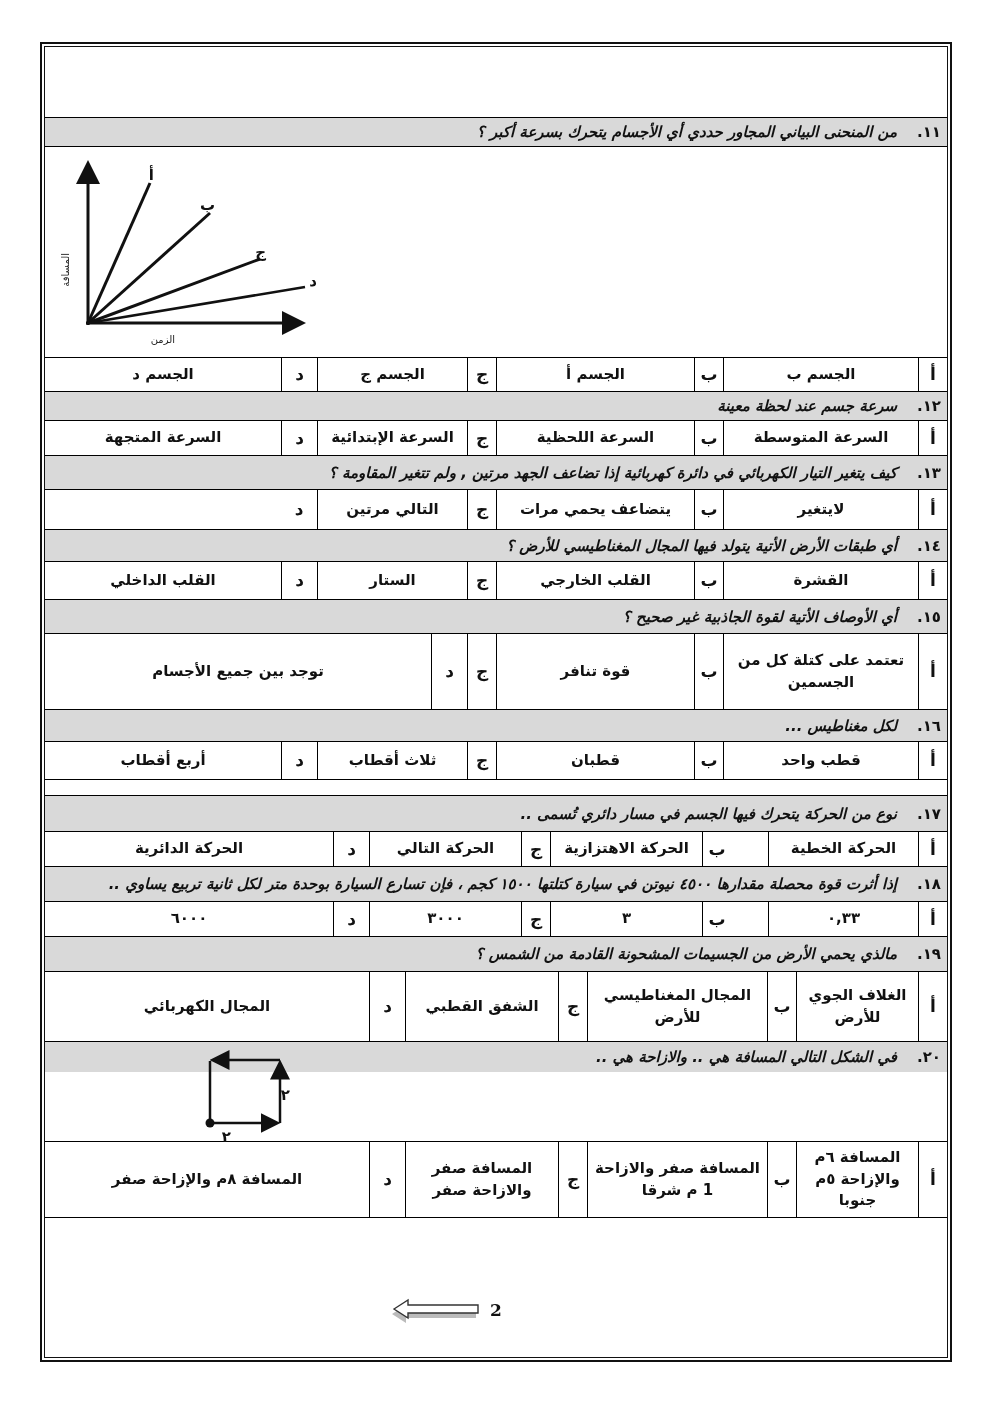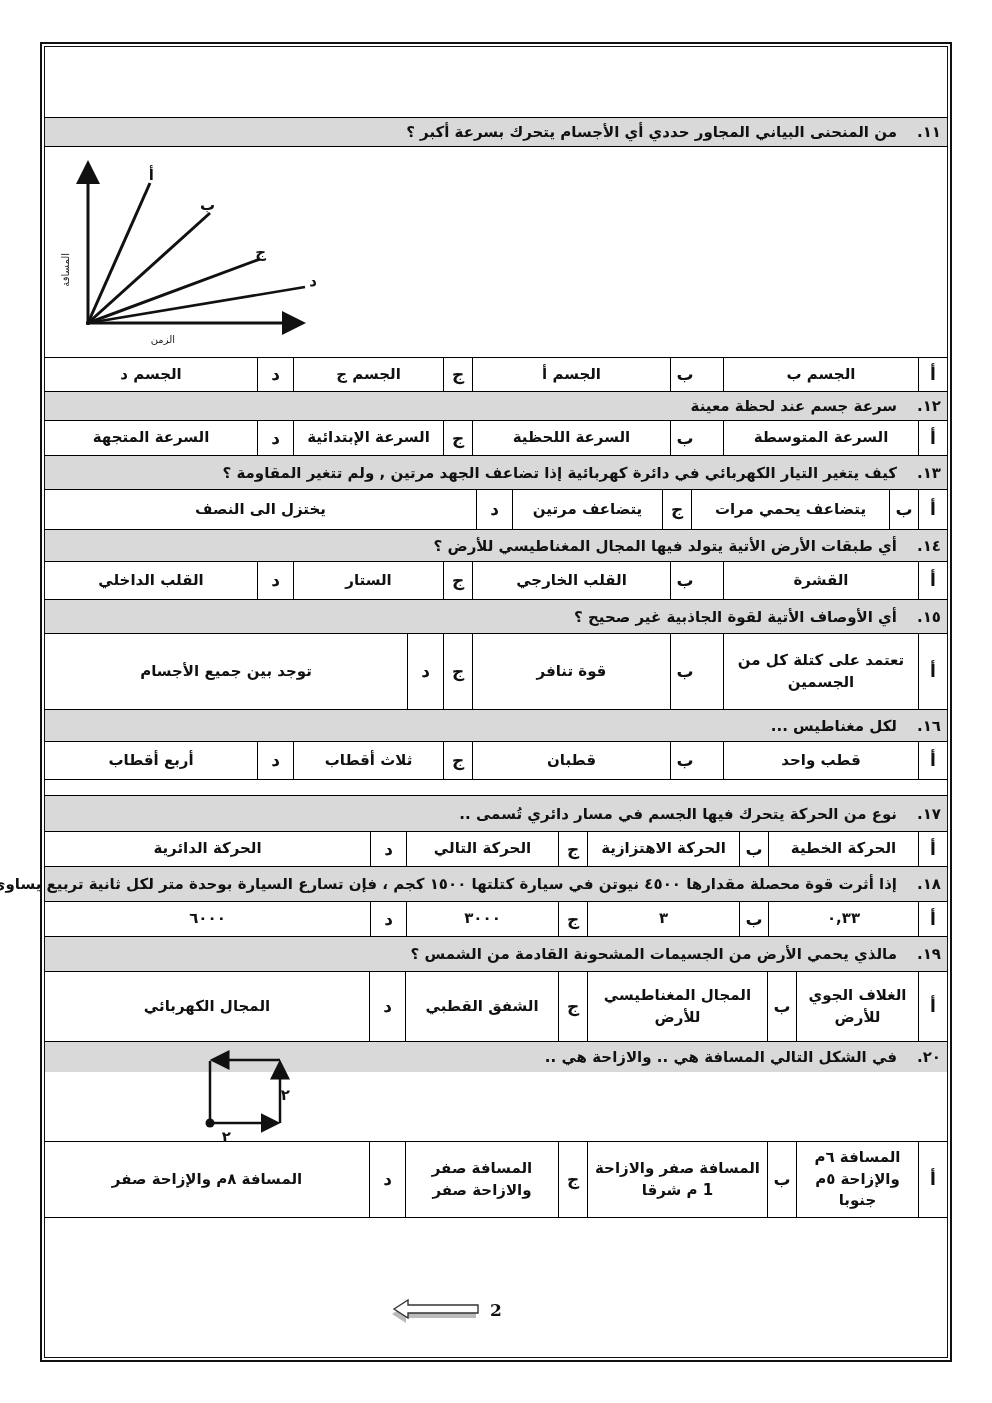--- a/index.html
+++ b/index.html
@@ -30,40 +30,40 @@
 
   .qhdr {
     background:#d9d9d9;
     display:flex; align-items:center;
     padding:0 6px;
     border-bottom:1px solid #000;
     font-weight:bold; font-size:15px;
   }
   .qhdr.nb { border-bottom:none; }
   .qnum { margin-left:20px; white-space:nowrap; }
-  .qtext { white-space:nowrap; }
+  .qtext { white-space:nowrap;font-style:italic; }
 
   .orow {
     display:flex;
     border-bottom:1px solid #000;
     background:#fff;
   }
   .cell {
     display:flex; align-items:center; justify-content:center;
     text-align:center;
     font-weight:bold; font-size:15px;
     padding:1px 5px;
     line-height:1.45;
   }
   .cell:not(:last-child) { border-left:1px solid #000; }
   .letter { width:29px; font-size:17px; padding:0; flex:none; }
   .ld { width:36px; }
 
-  .l1 .ta { width:195px;margin-left:24px; } .l1 .tb { width:198px; } .l1 .tc { width:150px; } .l1 .td { flex:1; }
-  .l2 .ta { width:150px; } .l2 .tb { width:152px; } .l2 .tc { width:152px; } .l2 .td { flex:1; }
+  .l1 .ta { width:195px; } .l1 .tb { width:198px; } .l1 .tc { width:150px; } .l1 .td { flex:1; }
+  .l2 .ta { width:150px;margin-left:37px; } .l2 .tb { width:152px; } .l2 .tc { width:152px; } .l2 .td { flex:1; }
   .l3 .ta { width:122px; } .l3 .tb { width:180px; } .l3 .tc { width:153px; } .l3 .td { flex:1; }
 
   .graphrow { position:relative; border-bottom:1px solid #000; background:#fff; }
   .graph { position:absolute; left:10px; top:6px; }
   svg text { font-family:"DejaVu Sans", sans-serif; font-weight:bold; font-size:15px; fill:#111; }
   svg text.axis { font-size:10px; font-weight:normal; fill:#222; }
 
   .figrow { position:relative; border-bottom:1px solid #000; background:#fff; }
   .fig20 { position:absolute; left:150px; top:-24px; z-index:2; }
 
@@ -133,26 +133,26 @@
           <div class="cell letter ld">د</div>
           <div class="cell td">السرعة المتجهة</div>
         </div>
 
         <div class="qhdr" style="height:34px">
           <span class="qnum">١٣.</span>
           <span class="qtext">كيف يتغير التيار الكهربائي في دائرة كهربائية إذا تضاعف الجهد مرتين , ولم تتغير المقاومة  ؟</span>
         </div>
         <div class="orow l1" style="height:40px">
           <div class="cell letter la">أ</div>
+          <div class="cell ta">لايتغير</div>
           <div class="cell letter lb">ب</div>
           <div class="cell tb">يتضاعف يحمي مرات</div>
           <div class="cell letter lc">ج</div>
-          <div class="cell tc">يتضاعف مرتين</div>
-          <div class="cell letter ld">د</div>
-          <div class="cell td">يختزل الى النصف</div>
+          <div class="cell tc">التالي مرتين</div>
+          <div class="cell letter ld">د</div>
         </div>
 
         <div class="qhdr" style="height:32px">
           <span class="qnum">١٤.</span>
           <span class="qtext">أي طبقات الأرض الأتية يتولد فيها المجال المغناطيسي للأرض ؟</span>
         </div>
         <div class="orow l1" style="height:38px">
           <div class="cell letter la">أ</div>
           <div class="cell ta">القشرة</div>
           <div class="cell letter lb">ب</div>

